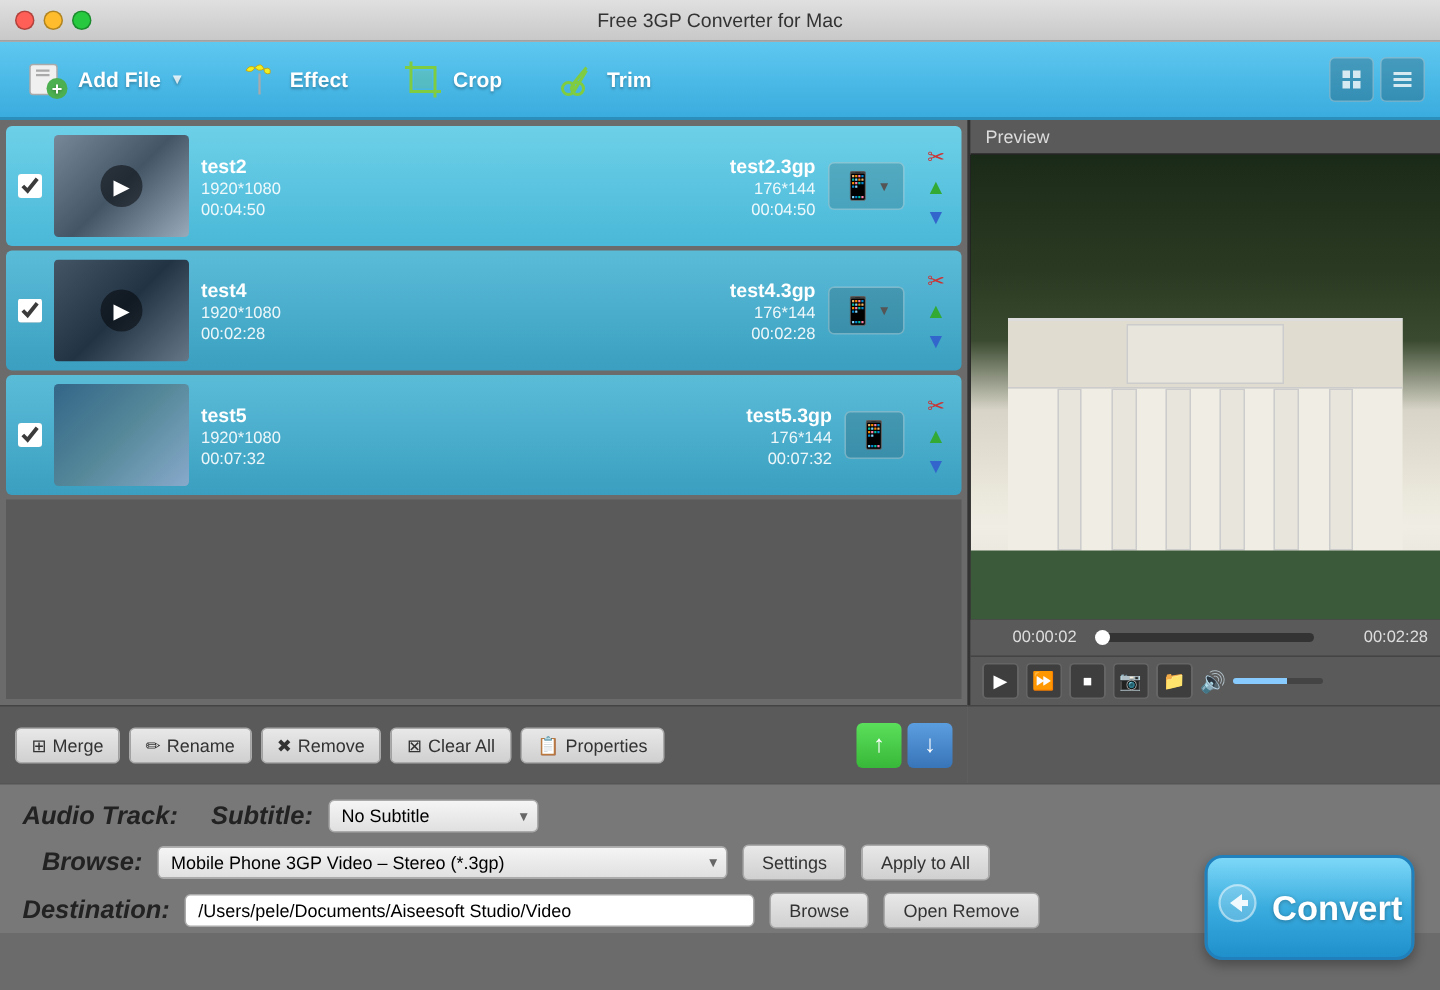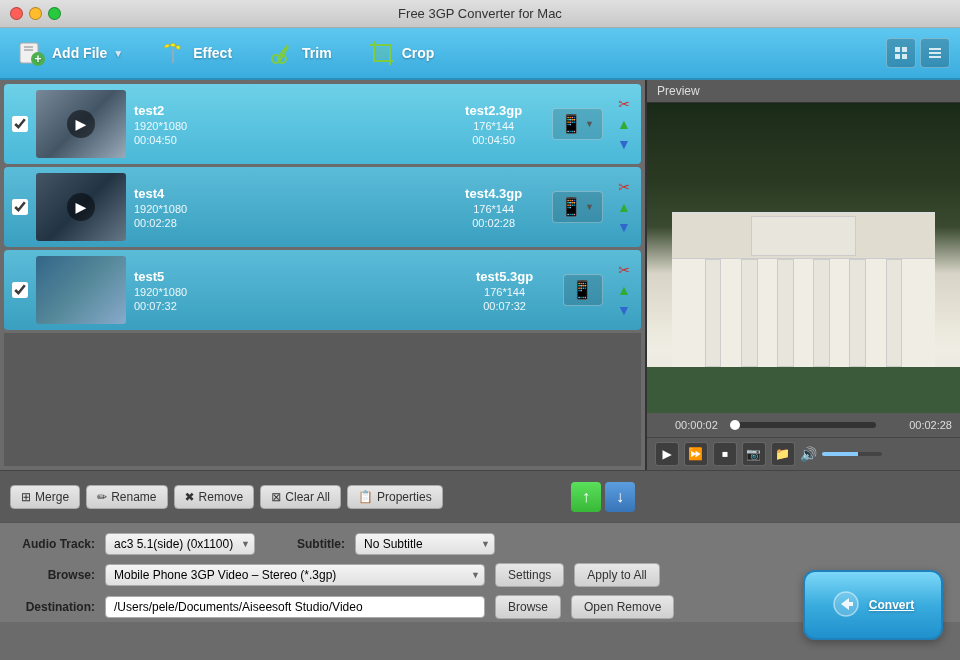--- a/index.html
+++ b/index.html
@@ -134,21 +134,21 @@
     }
     .file-info {
       flex: 1;
       color: white;
     }
     .file-name { font-weight: 600; font-size: 13px; }
     .file-resolution { font-size: 11px; margin-top: 2px; opacity: 0.9; }
     .file-duration { font-size: 11px; margin-top: 2px; opacity: 0.9; }
     .file-output {
       color: white;
-      text-align: center;
+      text-align: right;
       min-width: 100px;
     }
     .file-output-name { font-weight: 600; font-size: 13px; }
     .file-output-res { font-size: 11px; margin-top: 2px; opacity: 0.9; }
     .file-output-dur { font-size: 11px; margin-top: 2px; opacity: 0.9; }
     .file-device-btn {
       display: flex;
       align-items: center;
       gap: 2px;
       background: rgba(0,0,0,0.15);
@@ -314,24 +314,25 @@
       gap: 8px;
       border-top: 1px solid #555;
     }
     .settings-row {
       display: flex;
       align-items: center;
       gap: 10px;
     }
     .settings-label {
       color: #222;
-      font-size: 12px;
+      font-size: 17px;
       font-weight: 600;
       min-width: 80px;
       text-align: right;
+      font-style: italic;
     }
     .settings-select {
       border: 1px solid #aaa;
       border-radius: 4px;
       background: linear-gradient(to bottom, #f5f5f5, #e0e0e0);
       padding: 3px 20px 3px 8px;
       font-size: 12px;
       cursor: pointer;
       appearance: none;
       position: relative;
@@ -382,26 +383,25 @@
       justify-content: center;
     }
     .convert-btn {
       width: 140px; height: 70px;
       background: linear-gradient(to bottom, #7dd8f8, #3aacde, #2090cc);
       border: 2px solid #2080bb;
       border-radius: 12px;
       display: flex; align-items: center; justify-content: center;
       gap: 8px;
       cursor: pointer;
-      font-size: 12px;
+      font-size: 23px;
       font-weight: 700;
       color: white;
       text-shadow: 0 1px 3px rgba(0,0,0,0.3);
       box-shadow: 0 3px 8px rgba(0,0,0,0.3);
-      text-decoration: underline;
     }
 
     
     .thumb-1 {
       background: linear-gradient(135deg, #667 0%, #334 50%, #889 100%);
     }
     .thumb-2 {
       background: linear-gradient(135deg, #445 0%, #556 50%, #667 100%);
     }
     .thumb-3 {
@@ -443,41 +443,41 @@
         <path d="M17 7 Q22 5 21 10 Q17 11 17 7Z" fill="#f0f020" stroke="#cc9900" stroke-width="0.5"></path>
         <line x1="14" y1="10" x2="14" y2="24" stroke="#aaa" stroke-width="1.5"></line>
       </svg>
     </div>
     <span>Effect</span>
   </div>
 
   <div class="toolbar-btn">
     <div class="toolbar-icon">
       <svg width="28" height="28" viewBox="0 0 28 28">
-        <circle cx="8" cy="20" r="4" fill="none" stroke="#80cc40" stroke-width="2"></circle>
-        <circle cx="14" cy="20" r="4" fill="none" stroke="#80cc40" stroke-width="2"></circle>
-        <line x1="11" y1="17" x2="20" y2="6" stroke="#80cc40" stroke-width="2"></line>
-        <line x1="11" y1="23" x2="20" y2="8" stroke="#80cc40" stroke-width="2"></line>
-      </svg>
-    </div>
-    <span>Trim</span>
-  </div>
-
-  <div class="toolbar-btn">
-    <div class="toolbar-icon">
-      <svg width="28" height="28" viewBox="0 0 28 28">
         <rect x="6" y="6" width="16" height="16" fill="none" stroke="#80cc40" stroke-width="2"></rect>
         <rect x="8" y="8" width="12" height="12" fill="rgba(128,200,60,0.2)"></rect>
         <line x1="2" y1="6" x2="6" y2="6" stroke="#80cc40" stroke-width="2"></line>
         <line x1="6" y1="2" x2="6" y2="6" stroke="#80cc40" stroke-width="2"></line>
         <line x1="22" y1="26" x2="22" y2="22" stroke="#80cc40" stroke-width="2"></line>
         <line x1="26" y1="22" x2="22" y2="22" stroke="#80cc40" stroke-width="2"></line>
       </svg>
     </div>
     <span>Crop</span>
+  </div>
+
+  <div class="toolbar-btn">
+    <div class="toolbar-icon">
+      <svg width="28" height="28" viewBox="0 0 28 28">
+        <circle cx="8" cy="20" r="4" fill="none" stroke="#80cc40" stroke-width="2"></circle>
+        <circle cx="14" cy="20" r="4" fill="none" stroke="#80cc40" stroke-width="2"></circle>
+        <line x1="11" y1="17" x2="20" y2="6" stroke="#80cc40" stroke-width="2"></line>
+        <line x1="11" y1="23" x2="20" y2="8" stroke="#80cc40" stroke-width="2"></line>
+      </svg>
+    </div>
+    <span>Trim</span>
   </div>
 
   <div class="toolbar-right">
     <div class="view-btn">
       <svg width="14" height="14" viewBox="0 0 14 14">
         <rect x="1" y="1" width="5" height="5" fill="white" opacity="0.8"></rect>
         <rect x="8" y="1" width="5" height="5" fill="white" opacity="0.8"></rect>
         <rect x="1" y="8" width="5" height="5" fill="white" opacity="0.8"></rect>
         <rect x="8" y="8" width="5" height="5" fill="white" opacity="0.8"></rect>
       </svg>
@@ -656,25 +656,20 @@
       <div class="move-btn down">↓</div>
     </div>
   </div>
   <div style="flex:1;background:#5a5a5a;border-top:1px solid #444;"></div>
 </div>
 
 <div class="settings-bar">
 
   <div class="settings-row">
     <span class="settings-label">Audio Track:</span>
-    <div class="select-wrapper">
-      <select class="settings-select">
-        <option>ac3 5.1(side) (0x1100)</option>
-      </select>
-    </div>
     <span class="settings-label">Subtitle:</span>
     <div class="select-wrapper">
       <select class="settings-select" style="width:140px;">
         <option>No Subtitle</option>
       </select>
     </div>
   </div>
 
   <div class="settings-row">
     <span class="settings-label">Browse:</span>

